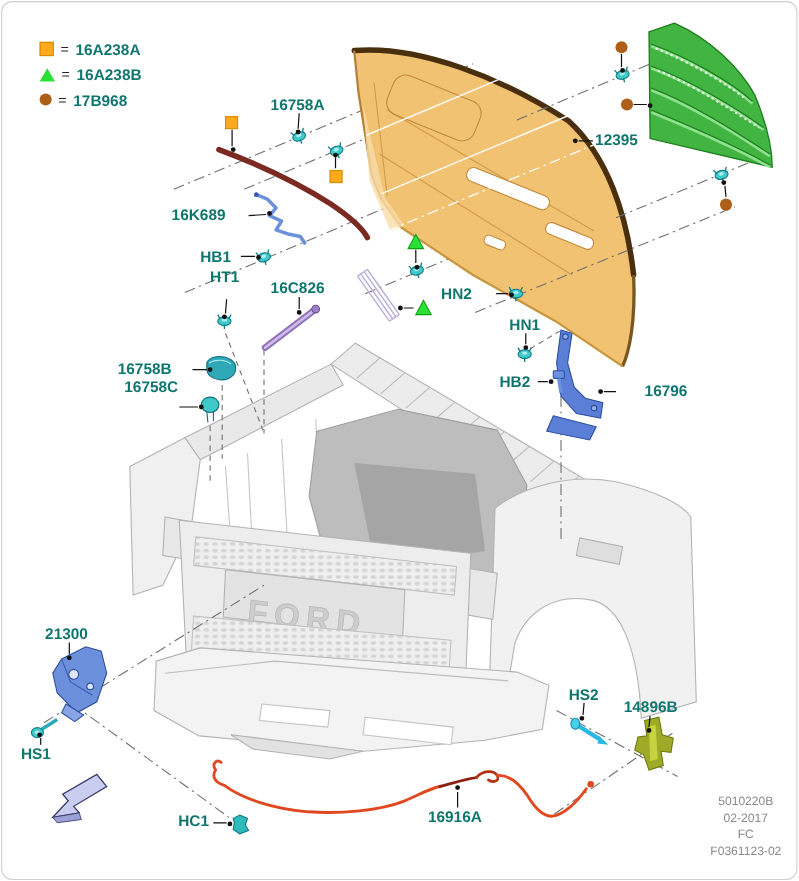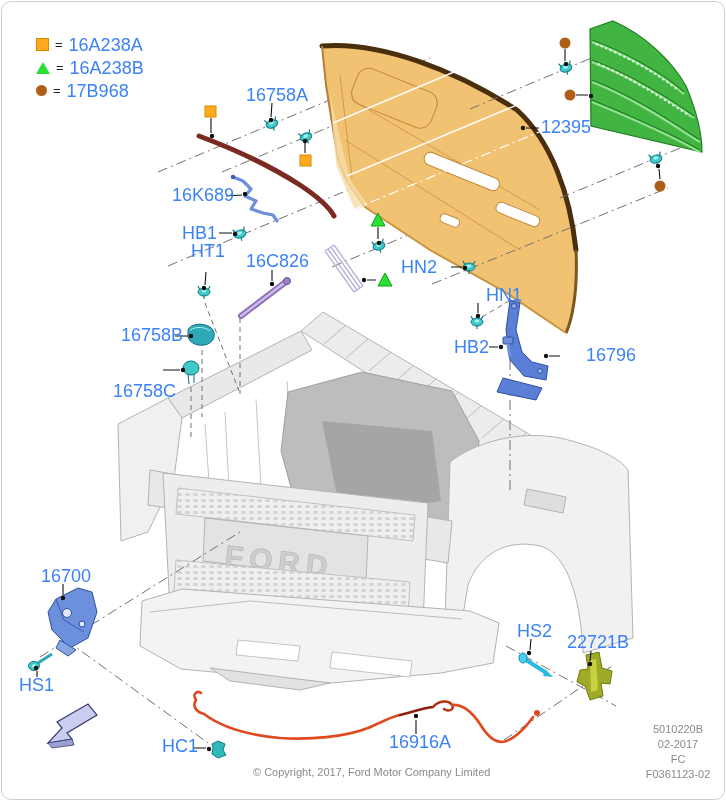--- a/index.html
+++ b/index.html
@@ -9,21 +9,21 @@
          border-radius:10px;pointer-events:none;}
   svg{position:absolute;left:0;top:0;}
   .legend{position:absolute;left:36px;top:33px;}
   .legend-row{display:flex;align-items:center;height:23px;}
   .sym{display:inline-block;margin-right:6px;}
   .sym-square{width:11px;height:11px;background:#ffa91c;border:1px solid #d88a00;}
   .sym-triangle{width:0;height:0;border-left:7px solid transparent;border-right:7px solid transparent;
                 border-bottom:12px solid #2adf35;}
   .sym-circle{width:11px;height:11px;border-radius:50%;background:#ae5f17;}
   .eq{font-size:13px;color:#222;margin-right:6px;}
-  .code,.plabel{color:#3b82f6;font-weight:normal;font-size:18px;line-height:14px;white-space:nowrap;}
+  .code,.plabel{color:#0f766e;font-weight:bold;font-size:14px;line-height:14px;white-space:nowrap;}
   .plabel{position:absolute;}
   .copyright{position:absolute;left:253px;top:766px;font-size:11px;color:#8a8a8a;white-space:nowrap;}
   .infobox{position:absolute;left:626px;top:722px;width:104px;text-align:center;
            font-size:11px;line-height:15px;color:#8a8a8a;}
 </style>
 </head>
 <body>
 
 <div class="canvas">
   <svg width="726" height="801" viewBox="0 0 726 801">
@@ -215,38 +215,37 @@
     </div>
     <div class="legend-row">
       <span class="sym sym-circle"></span>
       <span class="eq">=</span>
       <span class="code">17B968</span>
     </div>
   </div>
 
   <div class="plabel" style="left:246px;top:88px">16758A</div>
   <div class="plabel" style="left:541px;top:120px">12395</div>
-  <div class="plabel" style="left:172px;top:188px">16K689</div>
+  <div class="plabel" style="left:156px;top:188px">16K689</div>
   <div class="plabel" style="left:182px;top:226px">HB1</div>
   <div class="plabel" style="left:191px;top:244px">HT1</div>
   <div class="plabel" style="left:246px;top:254px">16C826</div>
-  <div class="plabel" style="left:121px;top:328px">16758B</div>
-  <div class="plabel" style="left:113px;top:384px">16758C</div>
+  <div class="plabel" style="left:107px;top:328px">16758B</div>
+  <div class="plabel" style="left:113px;top:344px">16758C</div>
   <div class="plabel" style="left:401px;top:260px">HN2</div>
-  <div class="plabel" style="left:486px;top:288px">HN1</div>
+  <div class="plabel" style="left:463px;top:288px">HN1</div>
   <div class="plabel" style="left:454px;top:340px">HB2</div>
   <div class="plabel" style="left:586px;top:348px">16796</div>
-  <div class="plabel" style="left:41px;top:569px">16700</div>
+  <div class="plabel" style="left:41px;top:569px">21300</div>
   <div class="plabel" style="left:19px;top:678px">HS1</div>
   <div class="plabel" style="left:162px;top:739px">HC1</div>
   <div class="plabel" style="left:389px;top:735px">16916A</div>
   <div class="plabel" style="left:517px;top:624px">HS2</div>
-  <div class="plabel" style="left:567px;top:635px">22721B</div>
-
-  <div class="copyright">© Copyright, 2017, Ford Motor Company Limited</div>
+  <div class="plabel" style="left:567px;top:635px">14896B</div>
+
   <div class="infobox">
     <div>5010220B</div>
     <div>02-2017</div>
     <div>FC</div>
     <div>F0361123-02</div>
   </div>
 
   <div class="frame"></div>
 </div>
 

